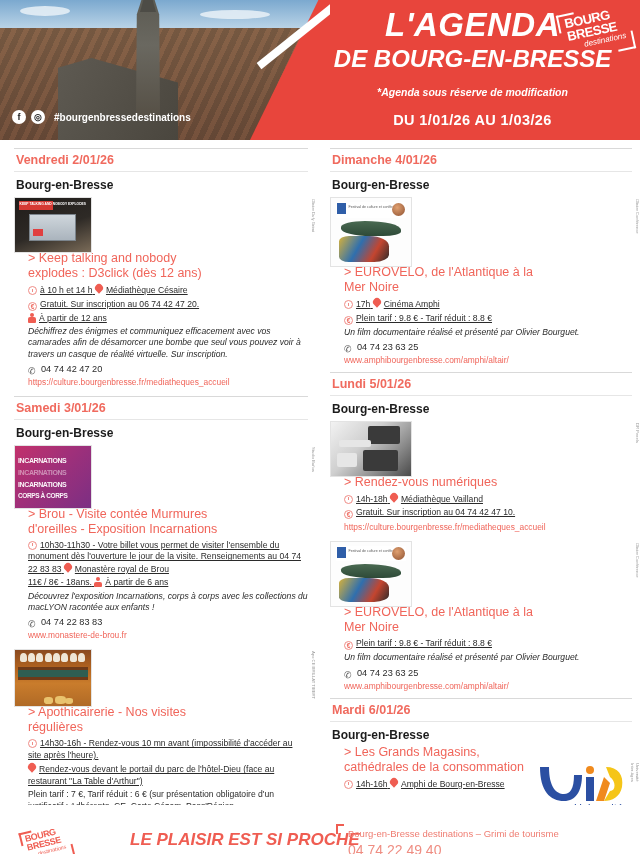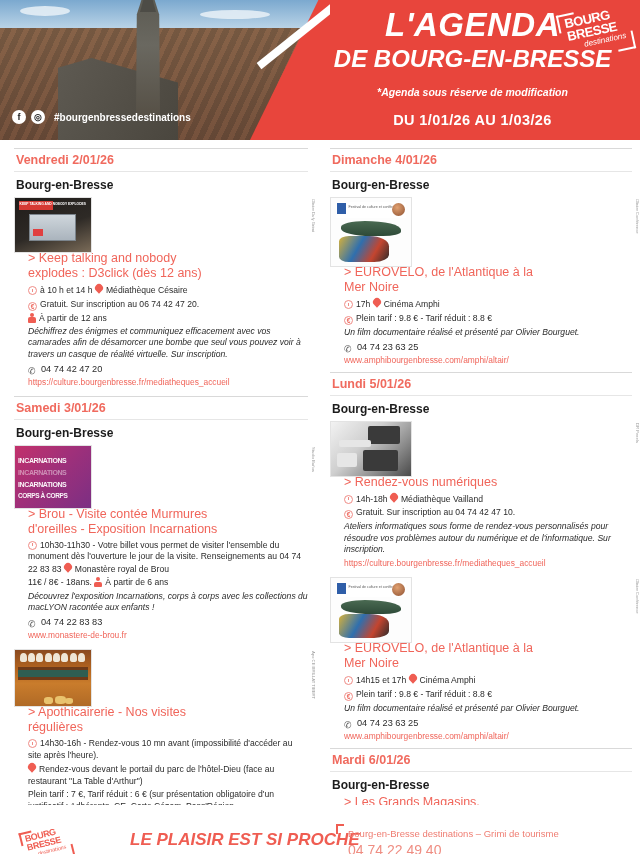--- a/index.html
+++ b/index.html
@@ -100,21 +100,21 @@
     border-top:1px solid #d9d9d9; border-bottom:1px solid #e6e6e6;
     padding:4px 0 4px 2px; margin-bottom:6px;
   }
   .city { color:#1c1c1c; font-size:12px; font-weight:bold; margin: 4px 0 3px 2px; }
 
   .event { position:relative; margin-bottom:6px; }
   .ev-title {
     color:#f0655a; font-size:12.5px; line-height:15px; padding-left:14px;
     margin-bottom:3px; max-width:205px;
   }
-  .line { font-size:8.6px; line-height:11.5px; color:#2b2b2b; padding-left:14px; margin-bottom:2px; }
+  .line { font-size:8.6px; line-height:11.5px; color:#2b2b2b; padding-left:14px; margin-bottom:2px;text-decoration:underline; }
   .line.noind { padding-left:2px; }
   .desc { font-size:8.6px; line-height:11.3px; color:#2b2b2b; font-style:italic; padding-left:14px; margin-bottom:2px; }
   .plain { font-size:8.6px; line-height:11.3px; color:#2b2b2b; padding-left:14px; margin-bottom:1px; }
   .url { font-size:8.4px; color:#f0655a; padding-left:14px; line-height:12px; }
   .tel { font-size:9.2px; color:#2b2b2b; padding-left:14px; line-height:13px; margin-top:3px; }
 
   
   .ic { display:inline-block; vertical-align:-2px; margin-right:3px; }
   .ic-clock { width:9px; height:9px; border:1.2px solid #ef8c86; border-radius:50%; position:relative; }
   .ic-clock::after { content:""; position:absolute; left:3.4px; top:1.6px; width:1px; height:3px; background:#ef8c86; }
@@ -357,40 +357,35 @@
         <div class="credit" style="top:4px;">DR Pexels</div>
 
         <div class="ev-title">&gt; Rendez-vous numériques</div>
         <div class="line">
           <span class="ic ic-clock"></span><span>14h-18h</span>
           <span class="ic ic-pin"></span><span>Médiathèque Vailland</span>
         </div>
         <div class="line">
           <span class="ic ic-euro">€</span><span>Gratuit. Sur inscription au 04 74 42 47 10.</span>
         </div>
-        <div class="desc">Ateliers informatiques sous forme de rendez-vous personnalisés pour résoudre vos problèmes autour du numérique et de l'informatique. Sur inscription.</div>
         <div class="url">https://culture.bourgenbresse.fr/mediatheques_accueil</div>
       </div>
 
       <div class="event" style="margin-top:6px;">
         <div class="thumb th-euro" style="top:2px;height:66px;width:82px;">
           <div class="etop"></div>
           <div class="elogo"></div>
           <div class="etx">Festival de culture et conférence</div>
           <div class="eav"></div>
           <div class="emt"></div>
           <div class="ebk"></div>
         </div>
         <div class="credit" style="top:4px;">Olivier Conférence</div>
 
         <div class="ev-title">&gt; EUROVÉLO, de l'Atlantique à la Mer Noire</div>
-        <div class="line">
-          <span class="ic ic-clock"></span><span>14h15 et 17h</span>
-          <span class="ic ic-pin"></span><span>Cinéma Amphi</span>
-        </div>
         <div class="line">
           <span class="ic ic-euro">€</span><span>Plein tarif : 9.8 € - Tarif réduit : 8.8 €</span>
         </div>
         <div class="desc">Un film documentaire réalisé et présenté par Olivier Bourguet.</div>
         <div class="tel">
           <span class="ic ic-phone">✆</span><span>04 74 23 63 25</span>
         </div>
         <div class="url">www.amphibourgenbresse.com/amphi/altair/</div>
       </div>
 

